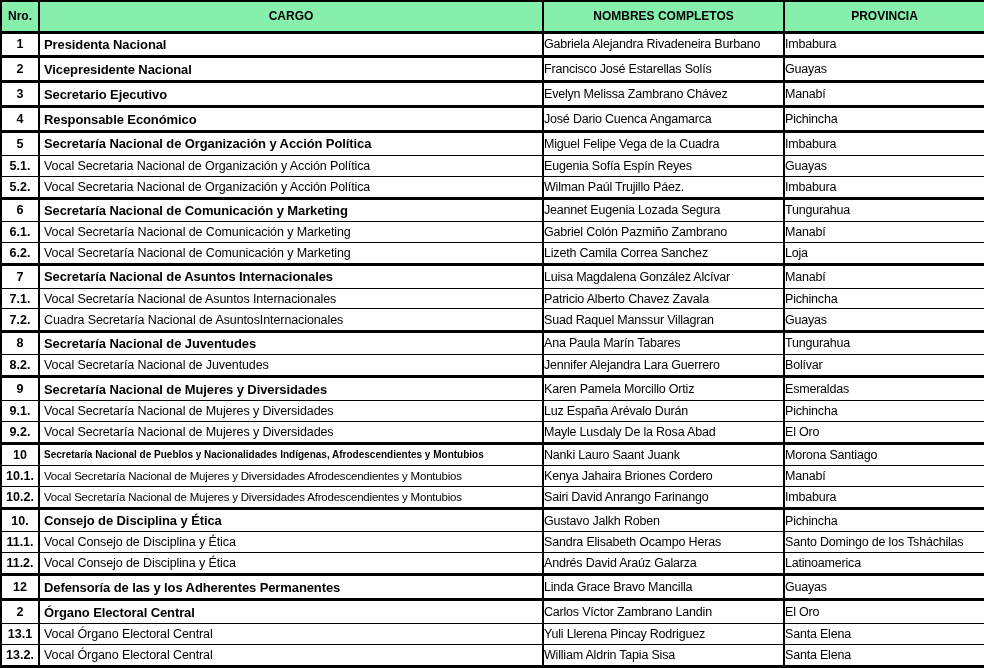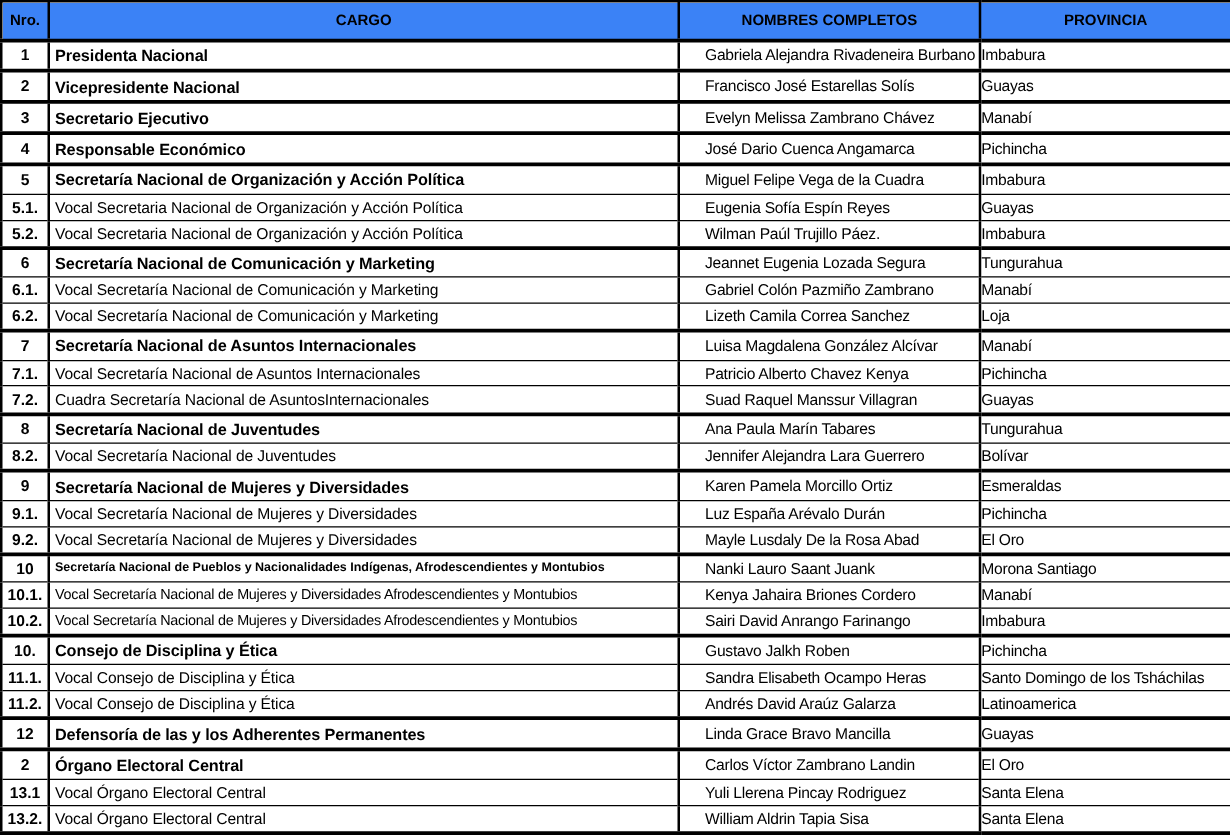--- a/index.html
+++ b/index.html
@@ -18,21 +18,21 @@
   th, td {
     border: 1px solid #000;
     border-left-width: 2px;
     border-right-width: 2px;
     overflow: hidden;
     white-space: nowrap;
     vertical-align: middle;
     padding: 0;
   }
   thead th {
-    background: #3b82f6;
+    background: #86efac;
     border-top-width: 2px;
     border-bottom-width: 3px;
     font-weight: bold;
     font-size: 12px;
     text-align: center;
     height: 31px;
   }
   tbody tr.group-start td { border-top-width: 3px; }
   tbody tr:last-child td { border-bottom-width: 3px; }
   td.col-nro {
@@ -44,21 +44,21 @@
     text-align: left;
     padding-left: 4px;
     font-size: 12.5px;
     letter-spacing: -0.1px;
   }
   td.col-cargo.bold { font-weight: bold; font-size: 13px; margin-left: 44px; }
   td.col-cargo.small { font-weight: bold; font-size: 10px; letter-spacing: 0; }
   td.col-cargo.cond { font-size: 11.5px; letter-spacing: -0.2px; }
   td.col-nombre {
     text-align: left;
-    padding-left: 20px;
+    padding-left: 0;
     font-size: 12.5px;
     letter-spacing: -0.2px;
   }
   td.col-prov {
     text-align: left;
     font-size: 12.5px;
     letter-spacing: -0.2px;
   }
 </style>
 </head>
@@ -142,21 +142,21 @@
       </tr>
       <tr class="group-start">
         <td class="col-nro">7</td>
         <td class="col-cargo bold">Secretaría Nacional de Asuntos Internacionales</td>
         <td class="col-nombre">Luisa Magdalena González Alcívar</td>
         <td class="col-prov">Manabí</td>
       </tr>
       <tr>
         <td class="col-nro">7.1.</td>
         <td class="col-cargo">Vocal Secretaría Nacional de Asuntos Internacionales</td>
-        <td class="col-nombre">Patricio Alberto Chavez Kenya</td>
+        <td class="col-nombre">Patricio Alberto Chavez Zavala</td>
         <td class="col-prov">Pichincha</td>
       </tr>
       <tr>
         <td class="col-nro">7.2.</td>
         <td class="col-cargo">Cuadra Secretaría Nacional de AsuntosInternacionales</td>
         <td class="col-nombre">Suad Raquel Manssur Villagran</td>
         <td class="col-prov">Guayas</td>
       </tr>
       <tr class="group-start">
         <td class="col-nro">8</td>

